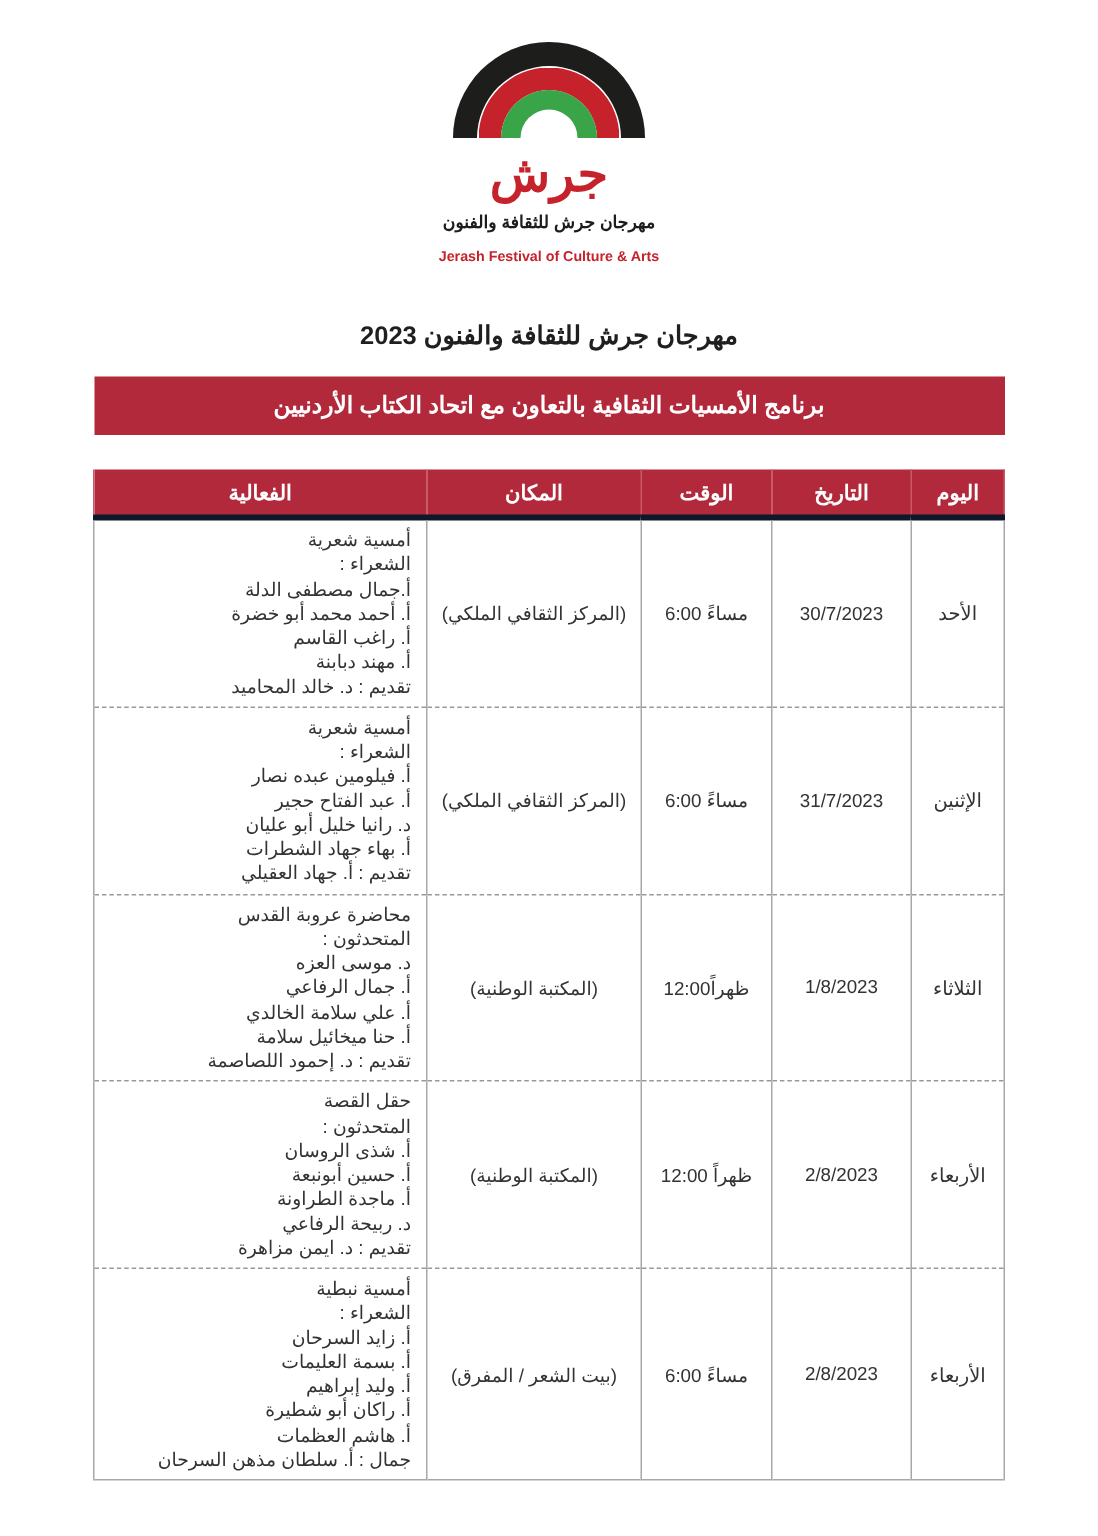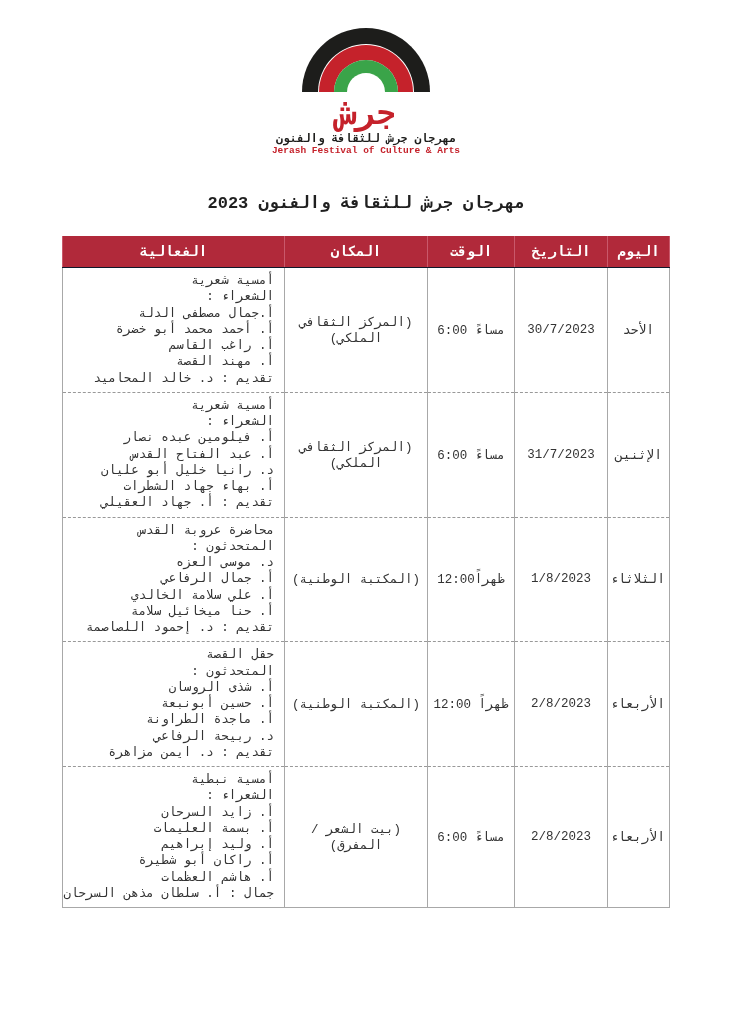--- a/index.html
+++ b/index.html
@@ -1,44 +1,44 @@
 <!DOCTYPE html>
 <html lang="ar"><head>
 <meta charset="utf-8">
 <style>
   html,body{margin:0;padding:0;background:#e9e9e9;}
   .page{
     width:732px;height:1024px;background:#ffffff;margin:0 auto;position:relative;
-    font-family:Liberation Mono, monospace;overflow:hidden;box-sizing:border-box;
+    font-family:Liberation Sans, sans-serif;overflow:hidden;box-sizing:border-box;
   }
   
   .logo{width:220px;margin:24px auto 0;text-align:center;}
   .arcs{position:relative;height:102px;}
   .arc{position:absolute;left:50%;transform:translateX(-50%);bottom:34px;box-sizing:border-box;
        border-style:solid;border-bottom:none;}
   .arc-black{width:128px;height:64px;border-width:16px 16px 0;border-color:#1d1d1b;
              border-radius:64px 64px 0 0;}
   .arc-red{width:94px;height:47px;border-width:15px 15px 0;border-color:#c5222b;
            border-radius:47px 47px 0 0;}
   .arc-green{width:64px;height:32px;border-width:13px 13px 0;border-color:#3aa449;
              border-radius:32px 32px 0 0;}
   .calligraphy{position:absolute;left:50%;transform:translateX(-50%);bottom:-6px;
                color:#c5222b;font-weight:bold;font-size:33px;line-height:1;}
-  .logo-ar{font-size:11.5px;font-weight:bold;color:#1d1d1b;margin-top:5px;direction:rtl;}
-  .logo-en{font-size:9.5px;font-weight:bold;color:#c5222b;margin-top:0;}
+  .logo-ar{font-size:11.5px;font-weight:bold;color:#1d1d1b;margin-top:15px;direction:rtl;}
+  .logo-en{font-size:9.5px;font-weight:bold;color:#c5222b;margin-top:11px;}
   
   .doc-title{direction:rtl;text-align:center;margin-top:36px;font-size:17px;font-weight:bold;color:#1f1f1f;}
   .banner{direction:rtl;width:607px;margin:17px auto 0;background:#b1293a;color:#ffffff;
           text-align:center;font-weight:bold;font-size:15.5px;padding:10px 6px;box-sizing:border-box;}
   
   .schedule{width:607px;margin:23px auto 0;border-collapse:collapse;table-layout:fixed;
             direction:rtl;font-size:12.5px;color:#333333;}
   .schedule th{
     background:#b1293a;color:#ffffff;font-size:14px;font-weight:bold;padding:7px 4px;
-    border-left:1px solid #c9586a;border-right:1px solid #c9586a;border-bottom:1px solid #0f172a;
+    border-left:1px solid #c9586a;border-right:1px solid #c9586a;border-bottom:4px solid #0f172a;
   }
   .schedule td{
     border-left:1px solid #a8a8a8;border-right:1px solid #a8a8a8;border-top:1px dashed #999999;
     vertical-align:middle;text-align:center;padding:5px 4px;
   }
   .schedule{border-bottom:1px solid #a8a8a8;}
   td.event{text-align:right;padding-right:10px;}
   .event-line{line-height:1.3;white-space:nowrap;}
   td.time{direction:ltr;}
   td.day{font-size:13px;}
@@ -54,20 +54,21 @@
       <div class="arc arc-red"></div>
       <div class="arc arc-green"></div>
       <div class="calligraphy">جرش</div>
     </div>
     <div class="logo-ar">مهرجان جرش للثقافة والفنون</div>
     <div class="logo-en">Jerash Festival of Culture &amp; Arts</div>
   </div>
 
   <div class="doc-title">مهرجان جرش للثقافة والفنون 2023</div>
 
+  <div class="banner">برنامج الأمسيات الثقافية بالتعاون مع اتحاد الكتاب الأردنيين</div>
 
   <table class="schedule">
     <colgroup>
       <col style="width:62px">
       <col style="width:93px">
       <col style="width:87px">
       <col style="width:143px">
       <col style="width:222px">
     </colgroup>
     <thead>
@@ -84,34 +85,34 @@
           <td class="day">الأحد</td>
           <td class="date">30/7/2023</td>
           <td class="time">6:00 مساءً</td>
           <td class="place">(المركز الثقافي الملكي)</td>
           <td class="event">
             <div class="event-line">أمسية شعرية</div>
             <div class="event-line">الشعراء :</div>
             <div class="event-line">أ.جمال مصطفى الدلة</div>
             <div class="event-line">أ. أحمد محمد أبو خضرة</div>
             <div class="event-line">أ. راغب القاسم</div>
-            <div class="event-line">أ. مهند القصة</div>
+            <div class="event-line">أ. مهند دبابنة</div>
             <div class="event-line">تقديم : د. خالد المحاميد</div>
           </td>
         </tr>
         <tr>
           <td class="day">الإثنين</td>
           <td class="date">31/7/2023</td>
           <td class="time">6:00 مساءً</td>
           <td class="place">(المركز الثقافي الملكي)</td>
           <td class="event">
             <div class="event-line">أمسية شعرية</div>
             <div class="event-line">الشعراء :</div>
             <div class="event-line">أ. فيلومين عبده نصار</div>
-            <div class="event-line">أ. عبد الفتاح القدس</div>
+            <div class="event-line">أ. عبد الفتاح حجير</div>
             <div class="event-line">د. رانيا خليل أبو عليان</div>
             <div class="event-line">أ. بهاء جهاد الشطرات</div>
             <div class="event-line">تقديم : أ. جهاد العقيلي</div>
           </td>
         </tr>
         <tr>
           <td class="day">الثلاثاء</td>
           <td class="date">1/8/2023</td>
           <td class="time">12:00ظهراً</td>
           <td class="place">(المكتبة الوطنية)</td>

